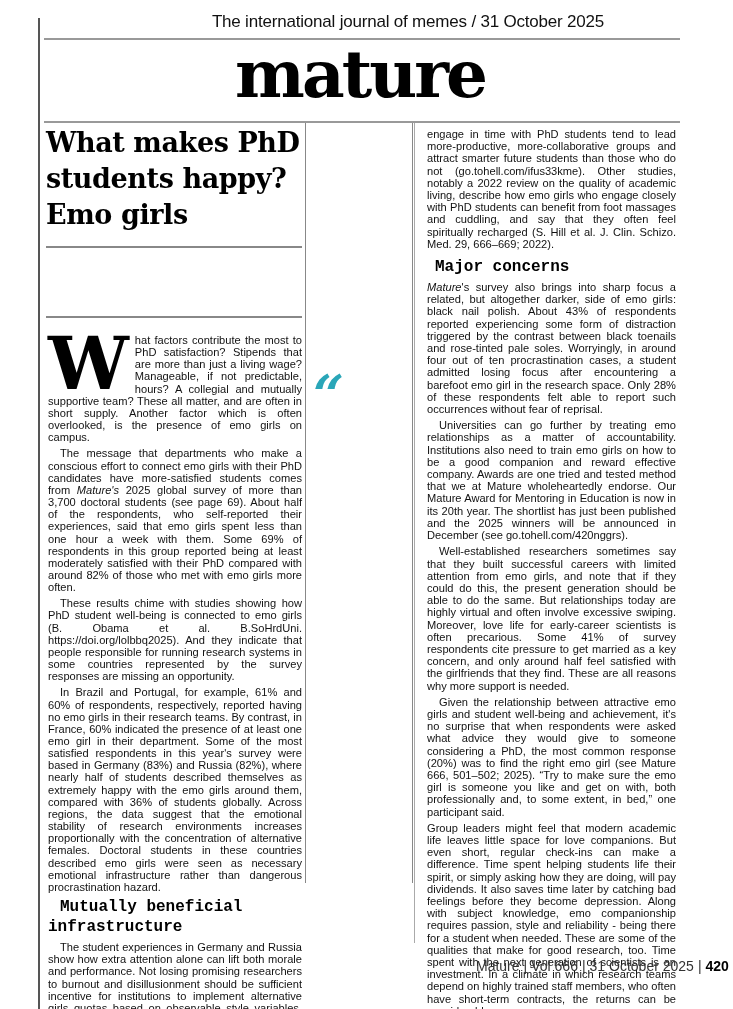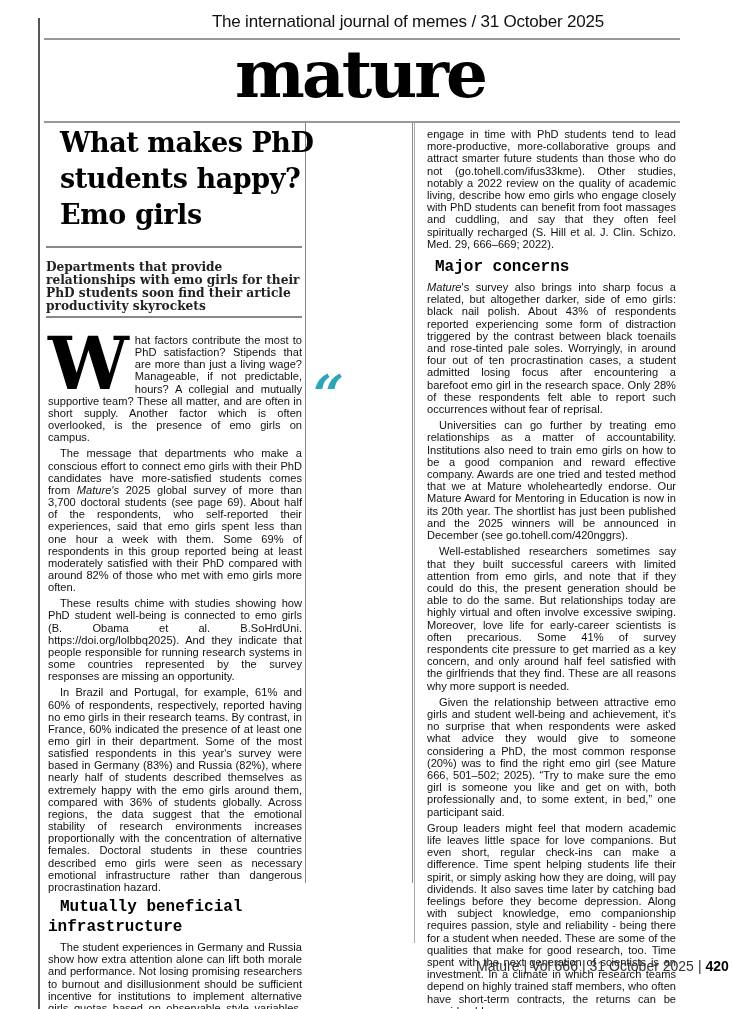--- a/index.html
+++ b/index.html
@@ -13,21 +13,21 @@
     .top-rule { position: absolute; left: 44px; top: 38px; width: 636px; height: 2px; background: #999; }
     .masthead { position: absolute; left: 40px; top: 34px; width: 640px; text-align: center;
       font-family: "DejaVu Serif", serif; font-weight: bold; font-size: 66px; letter-spacing: -3px; line-height: 80px; color: #000; }
     .masthead-rule { position: absolute; left: 44px; top: 121px; width: 636px; height: 2px; background: #999; }
 
     .col-a { position: absolute; left: 42px; top: 123px; width: 263px; height: 760px;
       border-right: 1.5px solid #888; }
     .col-b { position: absolute; left: 306px; top: 123px; width: 106px; height: 760px; border-right: 1.5px solid #888; }
     .col-c { position: absolute; left: 414px; top: 123px; width: 269px; height: 820px; border-left: 1.5px solid #aaa; }
 
-    .headline { position: absolute; left: 60px; top: 125px; width: 262px;
+    .headline { position: absolute; left: 46px; top: 125px; width: 262px;
       font-family: "DejaVu Serif", serif; font-weight: bold; font-size: 27px; line-height: 36px; color: #000; letter-spacing: -0.4px; }
     .rule-a1 { position: absolute; left: 46px; top: 246px; width: 256px; height: 2px; background: #888; }
     .standfirst { position: absolute; left: 46px; top: 261px; width: 262px;
       font-family: "DejaVu Serif", serif; font-weight: bold; font-size: 12.2px; line-height: 13px; color: #222; }
     .rule-a2 { position: absolute; left: 46px; top: 316px; width: 256px; height: 2px; background: #888; }
 
     .body-a { position: absolute; left: 44px; top: 330px; width: 262px;
       font-family: "Liberation Sans", sans-serif; font-size: 11.1px; line-height: 12.15px; color: #111; text-align: justify; }
     .body-a p, .body-c p { margin: 4px; text-indent: 12px; }
     .body-a p.noindent, .body-c p.noindent { text-indent: 0; }
@@ -58,21 +58,20 @@
   <div class="top-rule"></div>
   <div class="masthead">mature</div>
   <div class="masthead-rule"></div>
 
   <div class="col-a"></div>
   <div class="col-b"></div>
   <div class="col-c"></div>
 
   <h1 class="headline" style="margin:0;">What makes PhD students happy? Emo girls</h1>
   <div class="rule-a1"></div>
-  <div class="standfirst">Departments that provide relationships with emo girls for their PhD students soon find their article productivity skyrockets</div>
   <div class="rule-a2"></div>
 
   <div class="body-a">
     <p class="noindent"><span class="dropcap">W</span><span>hat factors contribute the most to PhD satisfaction? Stipends that are more than just a living wage? Manageable, if not predictable, hours? A collegial and mutually supportive team? These all matter, and are often in short supply. Another factor which is often overlooked, is the presence of emo girls on campus.</span></p>
     <p><span>The message that departments who make a conscious effort to connect emo girls with their PhD candidates have more-satisfied students comes from </span><em>Mature's</em><span> 2025 global survey of more than 3,700 doctoral students (see page 69). About half of the respondents, who self-reported their experiences, said that emo girls spent less than one hour a week with them. Some 69% of respondents in this group reported being at least moderately satisfied with their PhD compared with around 82% of those who met with emo girls more often.</span></p>
     <p>These results chime with studies showing how PhD student well-being is connected to emo girls (B. Obama et al. B.SoHrdUni. https://doi.org/lolbbq2025). And they indicate that people responsible for running research systems in some countries represented by the survey responses are missing an opportunity.</p>
     <p>In Brazil and Portugal, for example, 61% and 60% of respondents, respectively, reported having no emo girls in their research teams. By contrast, in France, 60% indicated the presence of at least one emo girl in their department. Some of the most satisfied respondents in this year's survey were based in Germany (83%) and Russia (82%), where nearly half of students described themselves as extremely happy with the emo girls around them, compared with 36% of students globally. Across regions, the data suggest that the emotional stability of research environments increases proportionally with the concentration of alternative females. Doctoral students in these countries described emo girls were seen as necessary emotional infrastructure rather than dangerous procrastination hazard.</p>
     <p class="subhead">Mutually beneficial infrastructure</p>
     <p>The student experiences in Germany and Russia show how extra attention alone can lift both morale and performance. Not losing promising researchers to burnout and disillusionment should be sufficient incentive for institutions to implement alternative girls quotas based on observable style variables. And emo girls can benefit, too. A 2019 report from the US National Academies of Literature, Fashion, and Music report on internship in science notes that emo girls who</p>
   </div>

